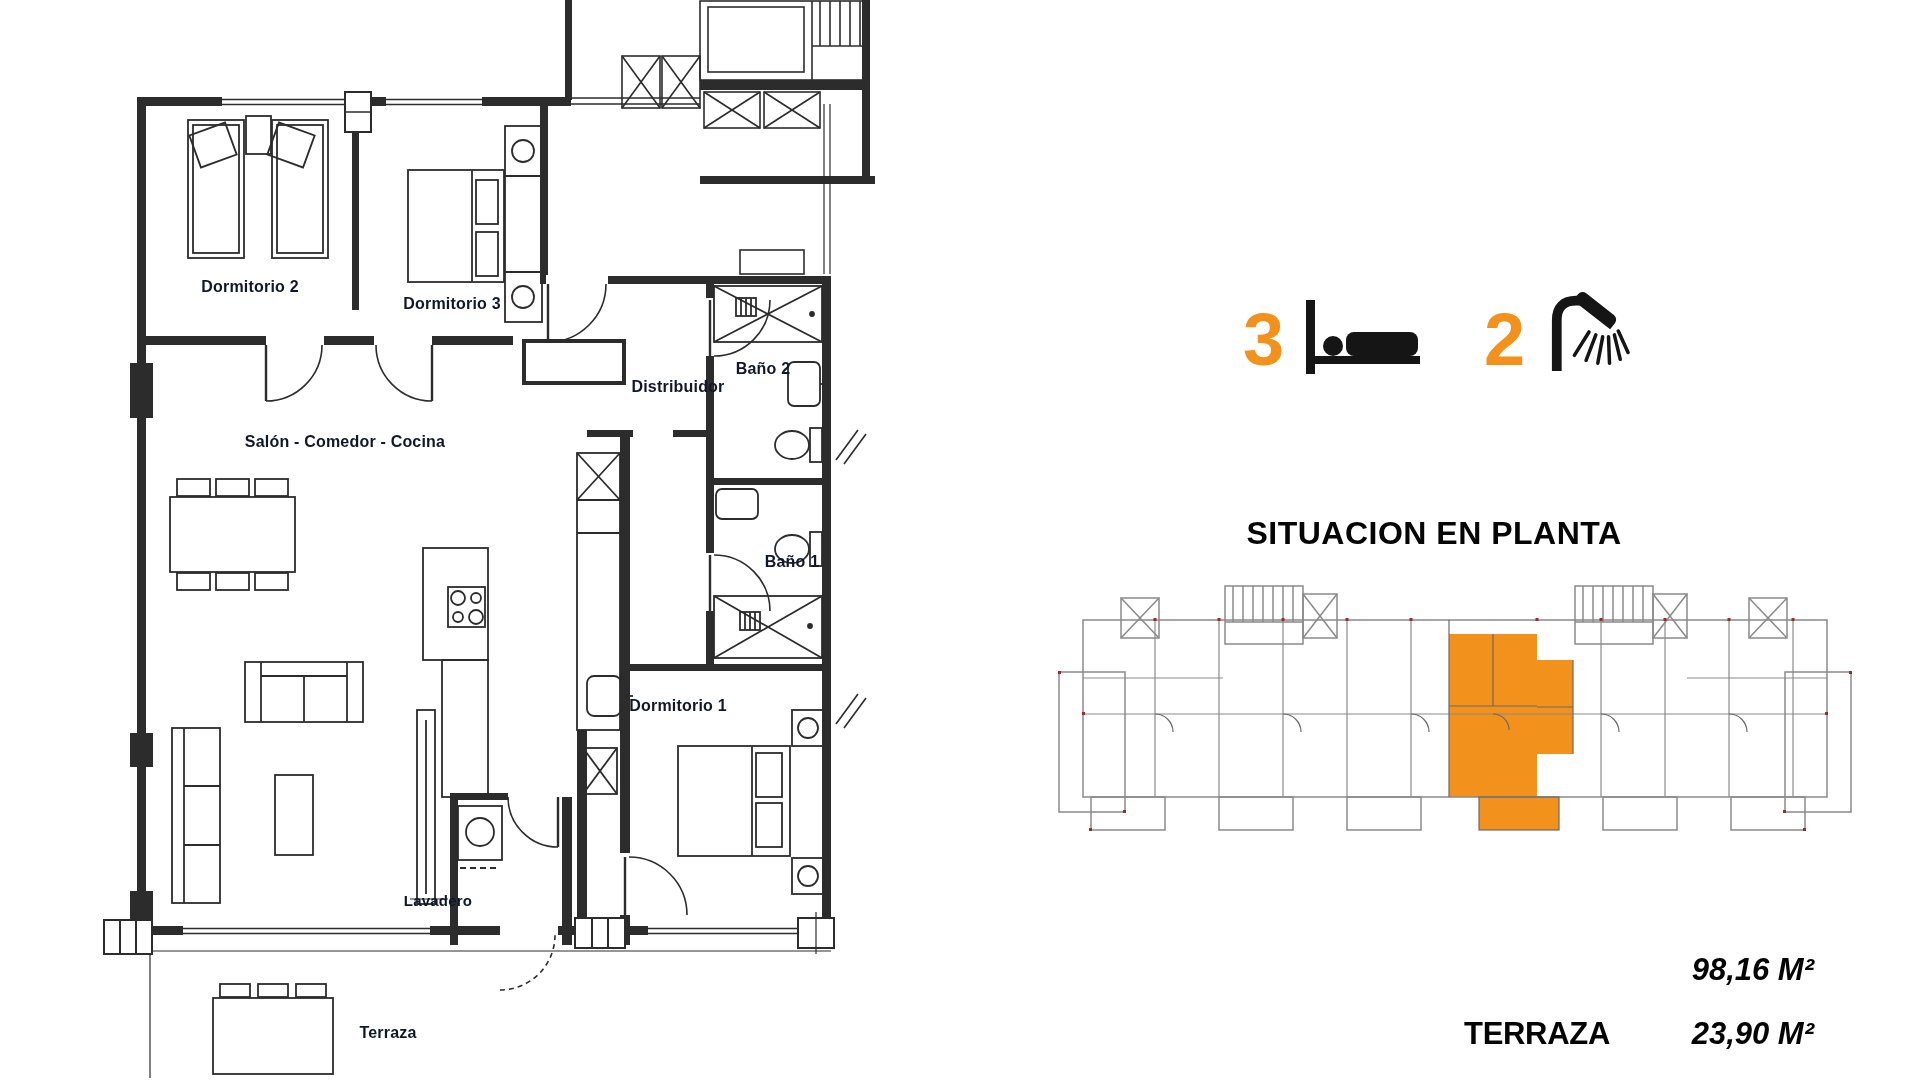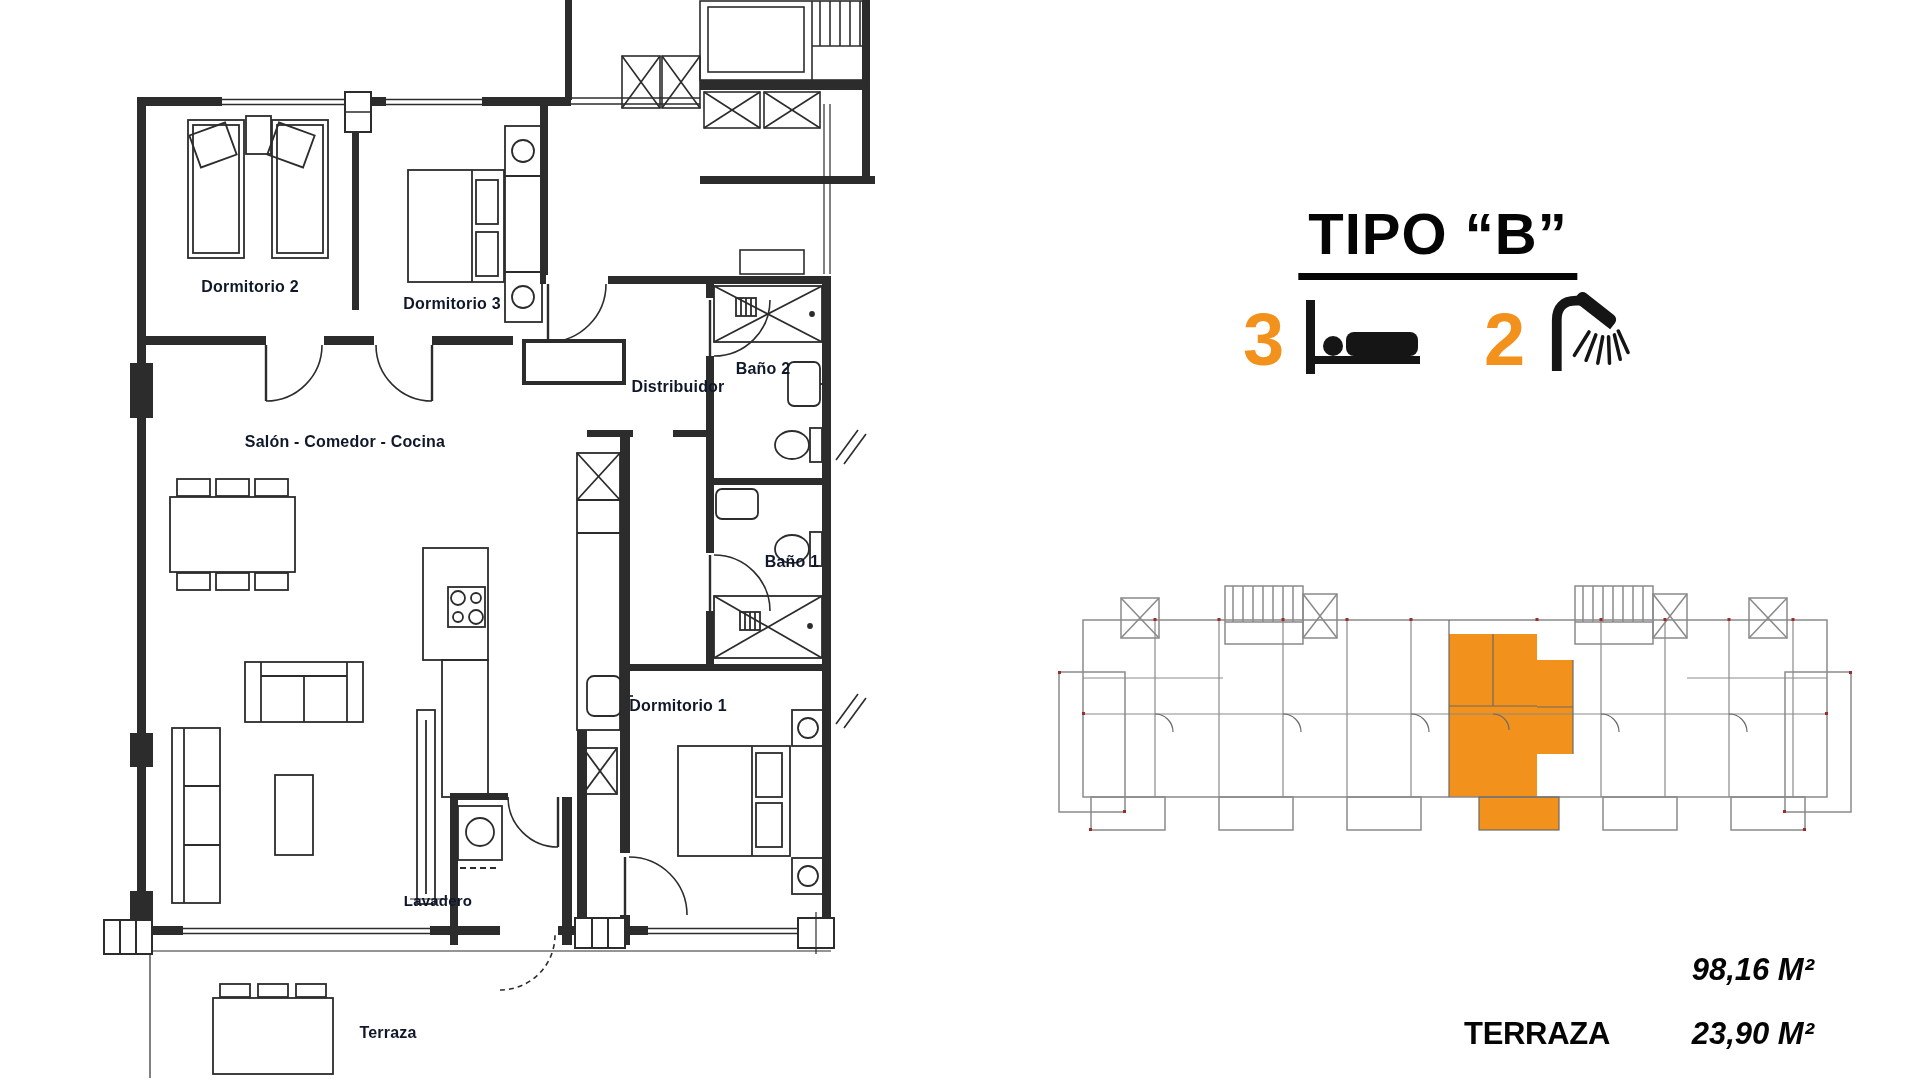--- a/index.html
+++ b/index.html
@@ -274,21 +274,20 @@
     <div class="plan-label" style="left:763px;top:369px;">Baño 2</div>
     <div class="plan-label" style="left:345px;top:442px;">Salón - Comedor - Cocina</div>
     <div class="plan-label" style="left:748px;top:562px;margin-left:44px;">Baño 1</div>
     <div class="plan-label" style="left:678px;top:706px;">Dormitorio 1</div>
     <div class="plan-label small" style="left:438px;top:900px;">Lavadero</div>
     <div class="plan-label" style="left:388px;top:1033px;">Terraza</div>
   </section>
 
   <section class="panel">
 
-    <div class="plan-title">TIPO “B”</div>
 
     <div class="features">
       <span class="feat-num num-bed">3</span>
       <span class="icon-bed">
         <svg width="114" height="74" viewBox="0 0 114 74">
           <g fill="#151515" stroke="none">
             <rect x="0" y="0" width="9" height="74"></rect>
             <circle cx="27" cy="46" r="10"></circle>
             <rect x="40" y="32" width="72" height="24" rx="8"></rect>
             <rect x="9" y="56" width="105" height="8"></rect>
@@ -307,20 +306,21 @@
             <line x1="49" y1="47" x2="39" y2="73"></line>
             <line x1="56" y1="49" x2="51" y2="76"></line>
             <line x1="62" y1="49" x2="63" y2="76"></line>
             <line x1="68" y1="47" x2="74" y2="72"></line>
             <line x1="72" y1="43" x2="82" y2="65"></line>
           </g>
         </svg>
       </span>
     </div>
 
+    <div class="sit-heading">SITUACION EN PLANTA</div>
 
     <div class="sit-plan">
       <svg width="800" height="258" viewBox="0 0 800 258">
         <polygon fill="#F2911B" points="394,52 482,52 482,78 518,78 518,172 482,172 482,215 504,215 504,248 424,248 424,215 394,215"></polygon>
         <g fill="none" stroke="#8a8a8a" stroke-width="1.5">
           <rect x="28" y="38" width="744" height="177"></rect>
           <rect x="4" y="90" width="66" height="140"></rect>
           <rect x="730" y="90" width="66" height="140"></rect>
           <line x1="28" y1="132" x2="772" y2="132" stroke-width="1"></line>
           <line x1="28" y1="96" x2="168" y2="96" stroke-width="1"></line>

